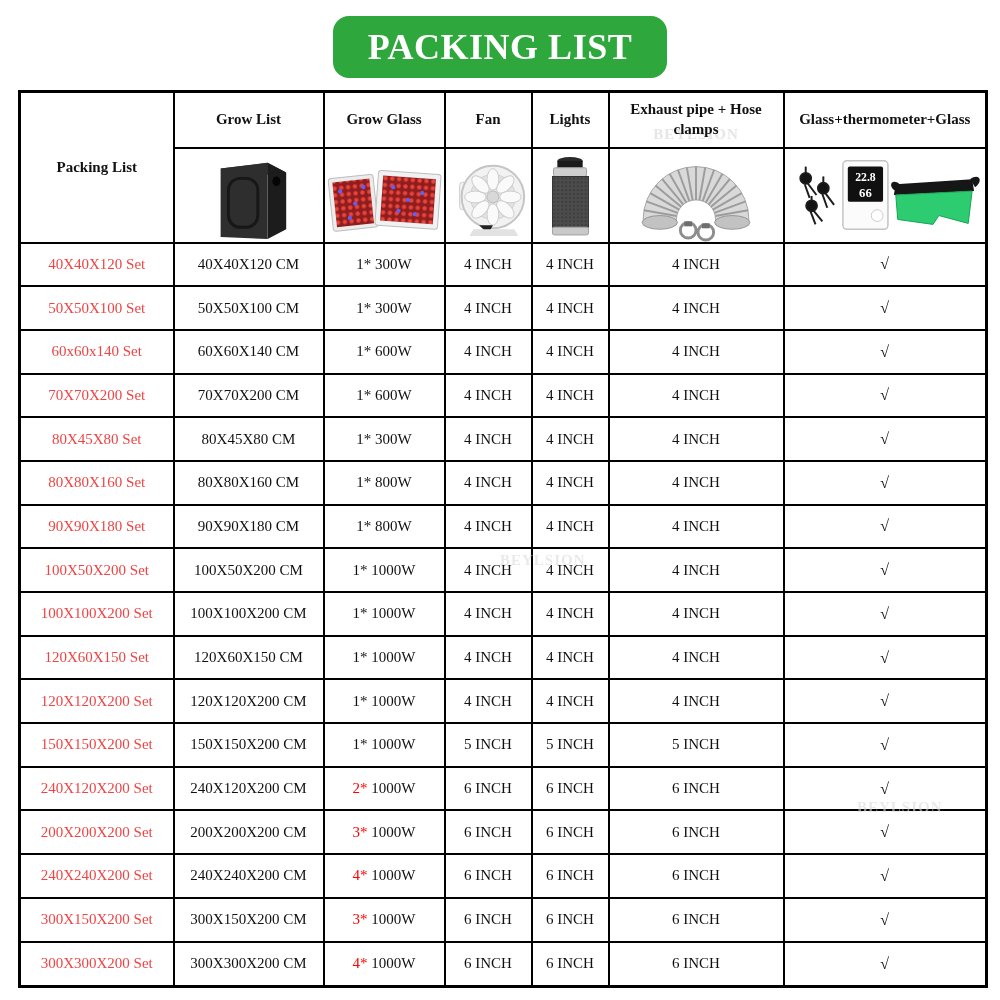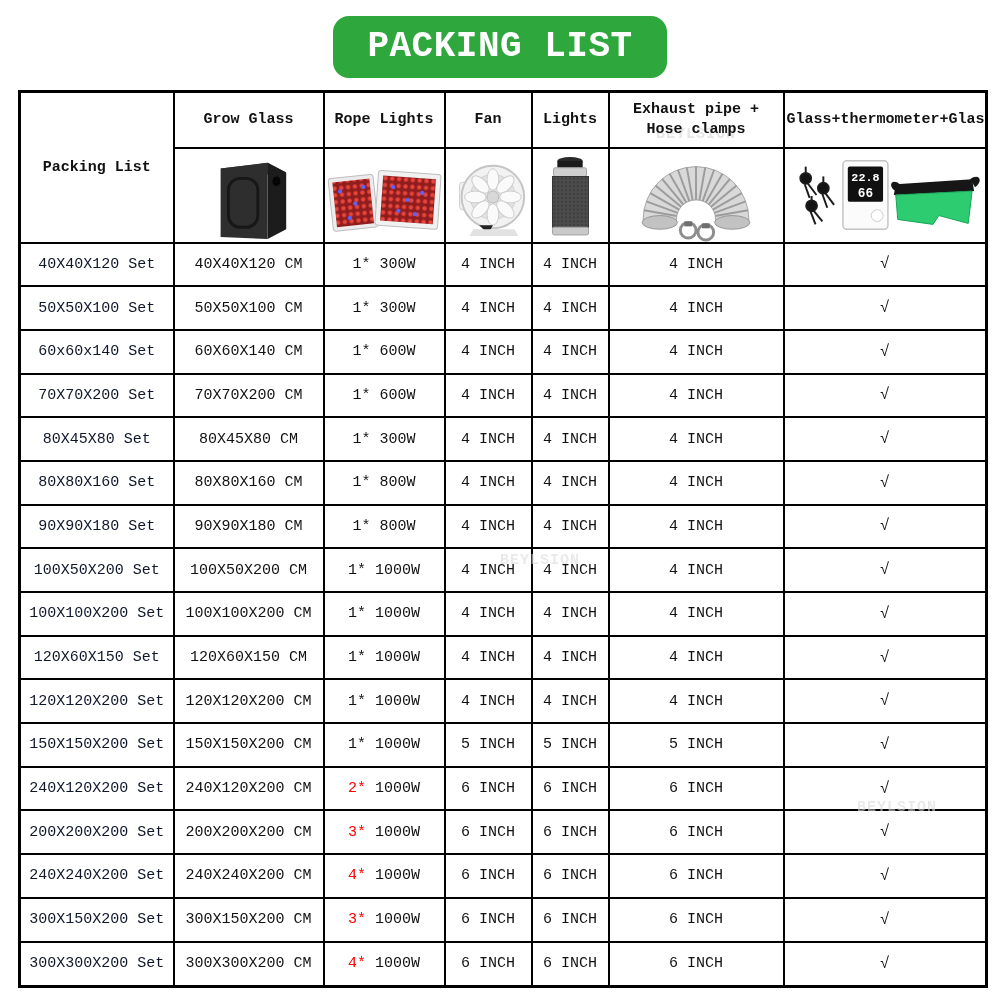--- a/index.html
+++ b/index.html
@@ -1,37 +1,37 @@
 <!DOCTYPE html>
 <html><head>
 <meta charset="utf-8">
 <style>
   html,body{margin:0;padding:0;background:#fff;}
   .page{position:relative;width:1000px;height:1000px;background:#fff;
-        font-family:Liberation Mono, monospace;color:#111;overflow:hidden;}
+        font-family:Liberation Serif, serif;color:#111;overflow:hidden;}
 
   
   .banner{position:absolute;top:16px;left:50%;transform:translateX(-50%);
           width:334px;height:62px;line-height:62px;text-align:center;
           background:#2EA83C;color:#fff;font-size:36px;font-weight:700;
           letter-spacing:.5px;border-radius:16px;}
 
   
   table.pack{position:absolute;top:90px;left:18px;width:967px;height:898px;
              border-collapse:collapse;table-layout:fixed;background:#fff;
              border:3px solid #000;}
   table.pack th,table.pack td{border:2px solid #000;text-align:center;
              vertical-align:middle;padding:0 2px;overflow:hidden;}
   tr.head-row{height:56px;}
   tr.head-row th{font-size:15px;font-weight:700;line-height:1.3;}
   tr.img-row{height:95px;}
   tr.img-row td{padding:0;}
   .corner{font-size:21px;font-weight:700;}
   tbody td{font-size:15px;}
-  .c-set{color:#0f172a;}
+  .c-set{color:#ef4444;}
   .red{color:#FF0000;}
   .c-check{font-size:16px;}
   .prod{display:block;margin:0 auto;}
 
   
   .wm{position:absolute;color:#dcdcdc;opacity:.6;font-size:15px;font-weight:700;
       letter-spacing:1px;pointer-events:none;white-space:nowrap;}
   .th-exhaust{position:relative;}
   .wm-in{position:absolute;left:50%;bottom:2px;transform:translateX(-50%);
          z-index:0;color:#e6e6e6;font-size:15px;font-weight:700;letter-spacing:1px;}
@@ -50,22 +50,22 @@
         <col style="width:150px">
         <col style="width:121px">
       <col style="width:87px">
         <col style="width:77px">
         <col style="width:175px">
         <col style="width:203px">
     </colgroup>
     <thead>
       <tr class="head-row">
         <th rowspan="2" class="corner">Packing List</th>
+        <th>Grow List</th>
         <th>Grow Glass</th>
-        <th>Rope Lights</th>
         <th>Fan</th>
         <th>Lights</th>
         <th class="th-exhaust">
           <span class="wm-in">BEYLSION</span>
           <span class="th-label">Exhaust pipe + Hose clamps</span>
         </th>
         <th>Glass+thermometer+Glass</th>
       </tr>
       <tr class="img-row">
         <td>

